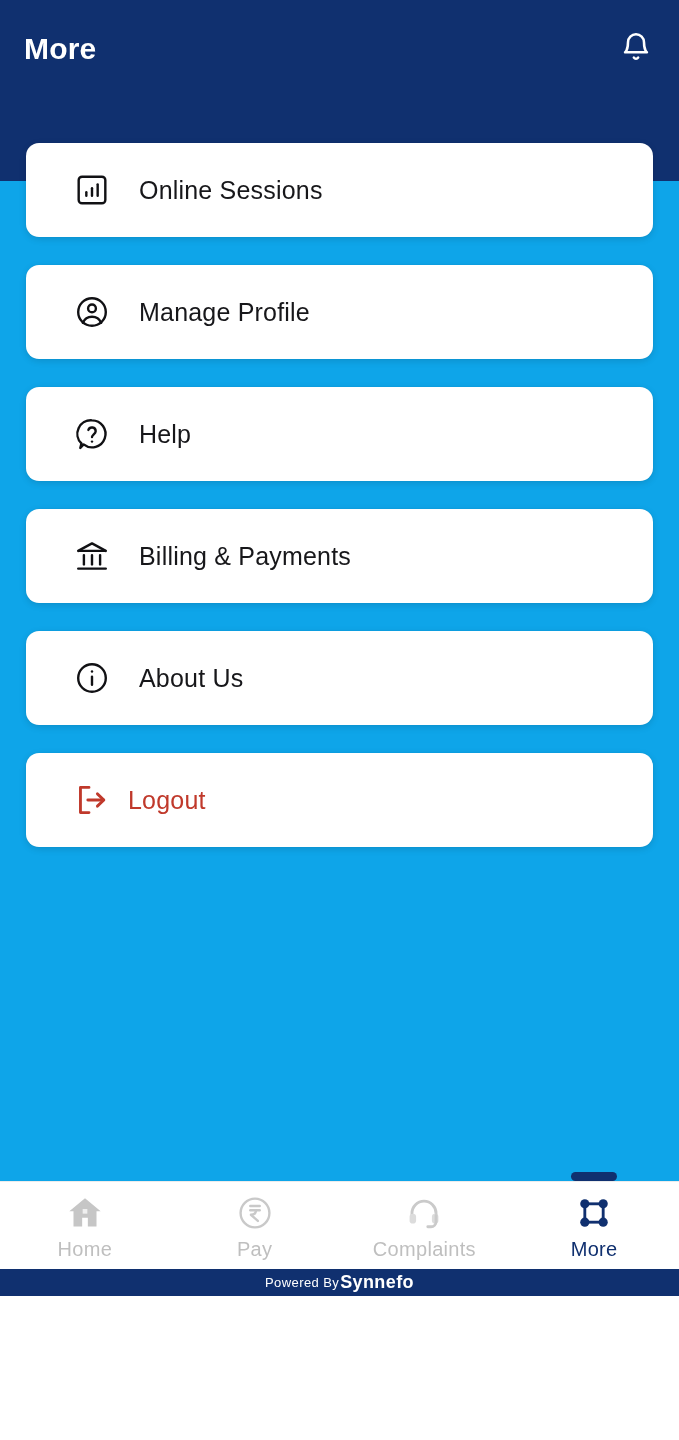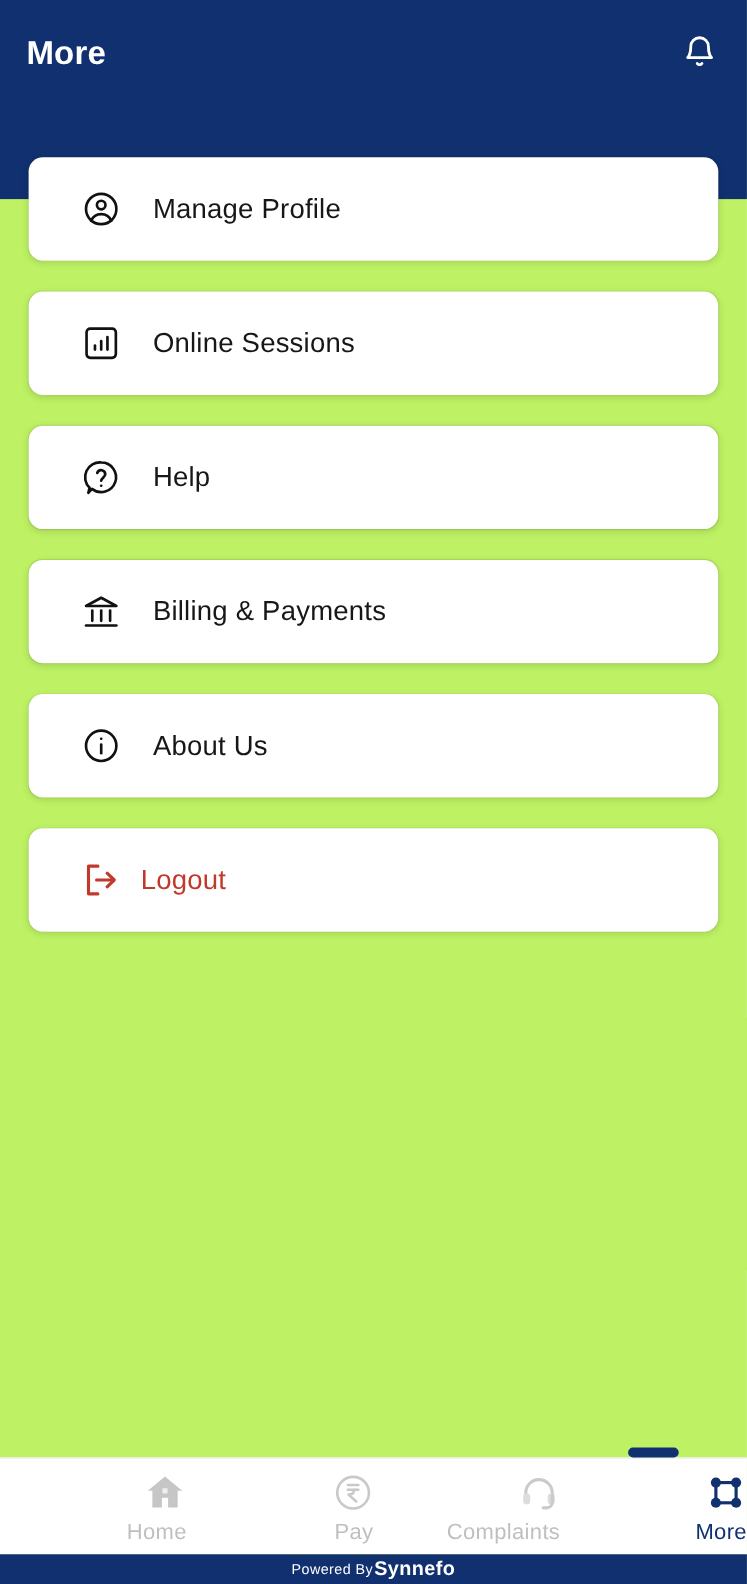--- a/index.html
+++ b/index.html
@@ -4,22 +4,22 @@
 <style>
   * { margin:0; padding:0; box-sizing:border-box; }
   html, body {
     width:679px; height:1440px;
     background:#ffffff;
     font-family:"Liberation Sans", sans-serif;
     overflow:hidden;
   }
   .phone {
     position:relative;
-    width:679px; height:1440px;
-    background:#bef264;
+    width:679px; height:1296px;
+    background:#0ea5e9;
     display:flex; flex-direction:column;
   }
 
   
   .header {
     position:absolute; top:0; left:0;
     width:679px; height:181px;
     background:#10306F;
     z-index:1;
   }
@@ -72,21 +72,21 @@
     background:#ffffff;
     border-top:1px solid #ececec;
     display:flex;
     align-items:flex-start;
   }
   .nav-item {
     flex:1 1 0;
     height:88px;
     position:relative;
     display:flex; flex-direction:column;
-    align-items:flex-end; justify-content:center;
+    align-items:center; justify-content:center;
     gap:4px;
   }
   .nav-icon { height:42px; display:flex; align-items:center; justify-content:center; }
   .nav-label {
     font-size:20px; color:#BFBFBF; letter-spacing:0.3px;
   }
   .nav-item.active .nav-label { color:#10306F; }
   .indicator {
     position:absolute; top:-10px; left:50%;
     transform:translateX(-50%);
@@ -120,39 +120,39 @@
           <path d="M10.4 20a1.9 1.9 0 0 0 3.2 0"></path>
         </svg>
       </span>
     </div>
   </div>
 
   <div class="menu">
 
     <div class="card">
       <span class="card-icon">
-        <svg width="36" height="36" viewBox="0 0 24 24" fill="none" stroke="#111114" stroke-width="1.6" stroke-linecap="round" stroke-linejoin="round">
-          <circle cx="12" cy="12" r="9.2"></circle>
-          <circle cx="12" cy="9.6" r="2.6"></circle>
-          <path d="M5.9 19.2a6.6 6.6 0 0 1 12.2 0"></path>
-        </svg>
-      </span>
-      <span class="card-label">Manage Profile</span>
-    </div>
-
-    <div class="card">
-      <span class="card-icon">
         <svg width="34" height="34" viewBox="0 0 24 24" fill="none" stroke="#111114" stroke-width="1.7" stroke-linecap="round" stroke-linejoin="round">
           <rect x="2.6" y="2.6" width="18.8" height="18.8" rx="2.4"></rect>
           <path d="M8 16.1v-2.6"></path>
           <path d="M12 16.1v-5.4"></path>
           <path d="M16 16.1V8"></path>
         </svg>
       </span>
       <span class="card-label">Online Sessions</span>
+    </div>
+
+    <div class="card">
+      <span class="card-icon">
+        <svg width="36" height="36" viewBox="0 0 24 24" fill="none" stroke="#111114" stroke-width="1.6" stroke-linecap="round" stroke-linejoin="round">
+          <circle cx="12" cy="12" r="9.2"></circle>
+          <circle cx="12" cy="9.6" r="2.6"></circle>
+          <path d="M5.9 19.2a6.6 6.6 0 0 1 12.2 0"></path>
+        </svg>
+      </span>
+      <span class="card-label">Manage Profile</span>
     </div>
 
     <div class="card">
       <span class="card-icon">
         <svg width="36" height="36" viewBox="0 0 24 24" fill="none" stroke="#111114" stroke-width="1.6" stroke-linecap="round" stroke-linejoin="round">
           <path d="M12 2.9a9 9 0 1 1-5.6 16.05L4.2 21.3l.75-3.0A9 9 0 0 1 12 2.9z"></path>
           <path d="M9.6 9.3a2.5 2.5 0 0 1 4.85.85c0 1.7-2.45 2.35-2.45 3.85"></path>
           <path d="M12 17.05h.01"></path>
         </svg>
       </span>

